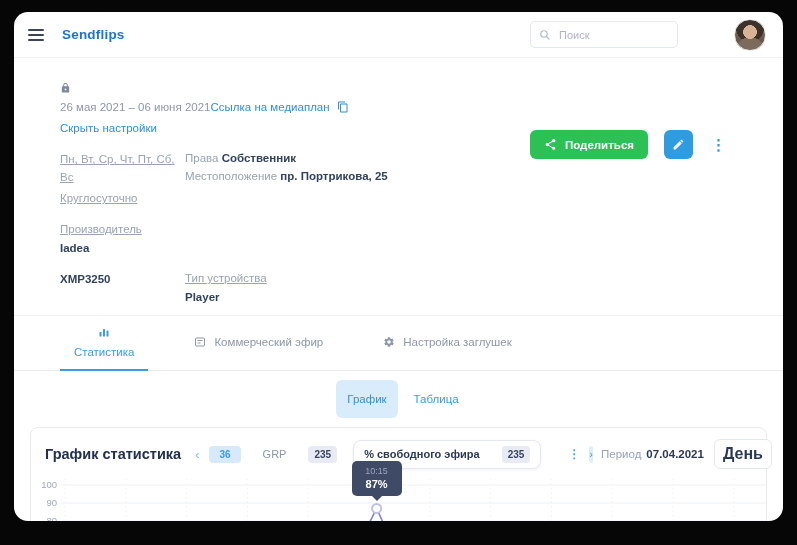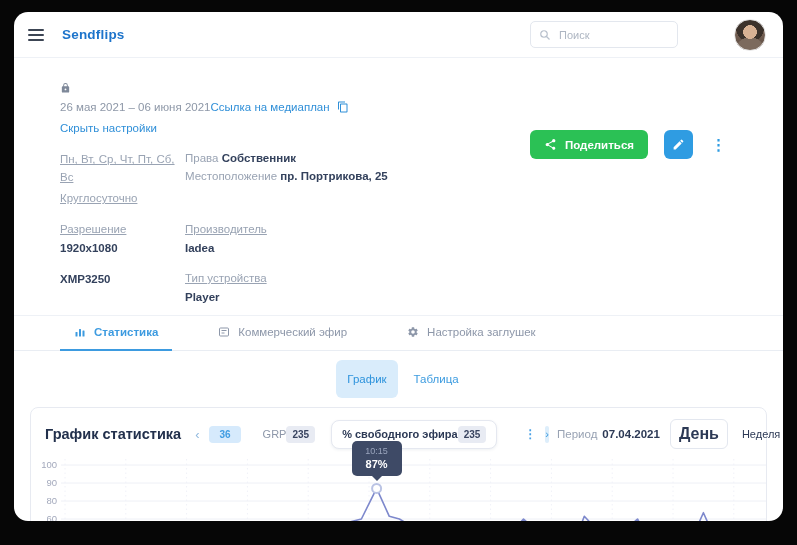--- a/index.html
+++ b/index.html
@@ -41,34 +41,34 @@
   .detail-row{display:flex;margin-bottom:13px;}
   .detail-col1{width:125px;flex:none;}
   .d-label{color:#99a3b3;line-height:18px;text-decoration:underline;}
   .d-value{color:#33415c;font-weight:bold;line-height:15px;margin-top:3px;}
   .d-inline{line-height:16px;color:#99a3b3;}
   .d-inline b{color:#33415c;}
 
   
   .tabs{display:flex;gap:32px;border-top:1px solid #eef1f6;border-bottom:1px solid #e9edf3;padding-left:46px;margin-top:4px;}
   .tab{display:flex;align-items:center;gap:8px;padding:10px 14px 11px;font-size:11.5px;color:#8d97a9;cursor:pointer;border-bottom:2px solid transparent;margin-bottom:-1px;}
-  .tab.active{color:#3d9be0;border-bottom-color:#3d9be0;font-weight:bold;}
+  .tab.active{color:#3d9be0;border-bottom-color:#3d9be0;font-weight:normal;flex-direction:column;}
 
   
   .view-toggle{display:flex;justify-content:center;align-items:center;gap:14px;margin-top:9px;}
   .toggle-graph{background:#d9ecfb;color:#2d93dc;font-size:11.5px;padding:13px 11px;border-radius:6px;cursor:pointer;}
   .toggle-table{color:#3d9ce0;font-size:11.5px;cursor:pointer;padding:5px 2px;}
 
   
   .card{margin:9px 16px 0;border:1px solid #e7eaf1;border-radius:8px;height:204px;box-sizing:border-box;}
   .chart-head{display:flex;align-items:center;padding:11px 12px 0 14px;gap:8px;}
   .chart-title{font-size:14.5px;font-weight:bold;color:#22304c;margin-right:4px;white-space:nowrap;}
   .chev{color:#90b9de;font-size:13px;cursor:pointer;padding:0 2px;}
   .badge-blue{background:#d6eafc;color:#3f9ce2;font-size:10px;font-weight:bold;padding:3px 10px;border-radius:4px;}
-  .metric{display:flex;align-items:center;gap:0;font-size:11px;color:#8d97a9;white-space:nowrap;cursor:pointer;}
+  .metric{display:flex;align-items:center;gap:22px;font-size:11px;color:#8d97a9;white-space:nowrap;cursor:pointer;}
   .badge-gray{background:#e8ebf3;color:#394460;font-size:10px;font-weight:bold;padding:3px 6px;border-radius:4px;}
   .metric-pill{border:1px solid #e5e8f0;border-radius:8px;background:#fff;box-shadow:0 1px 3px rgba(40,60,90,.08);padding:5px 10px;color:#2c3955;font-weight:bold;}
   .metric-trunc{max-width:76px;overflow:hidden;}
   .dots-divider{color:#4aa1e6;font-size:12px;font-weight:bold;padding:0 1px;cursor:pointer;}
   .chev-btn{background:#ddeefb;color:#3d9ce0;width:17px;height:17px;border-radius:4px;display:flex;align-items:center;justify-content:center;font-size:11px;cursor:pointer;}
   .period-group{margin-left:auto;display:flex;align-items:center;gap:10px;white-space:nowrap;}
   .period-label{color:#98a2b3;font-size:11.5px;}
   .period-value{color:#2c3955;font-size:11.5px;font-weight:bold;margin-left:-5px;}
   .pill-day{border:1px solid #e3e7ef;border-radius:6px;background:#fff;padding:5px 8px;font-size:16px;font-weight:bold;color:#2c3955;cursor:pointer;}
   .period-opt{font-size:11px;color:#2c3955;cursor:pointer;padding:0 4px;}
@@ -149,24 +149,20 @@
         <div class="detail-col1">
           <div class="d-label">Пн, Вт, Ср, Чт, Пт, Сб, Вс</div>
           <div class="d-label" style="margin-top:3px;">Круглосуточно</div>
         </div>
         <div>
           <div class="d-inline"><span>Права </span><b>Собственник</b></div>
           <div class="d-inline" style="margin-top:2px;"><span>Местоположение </span><b>пр. Портрикова, 25</b></div>
         </div>
       </div>
       <div class="detail-row">
-        <div class="detail-col1">
-          <div class="d-label">Разрешение</div>
-          <div class="d-value">1920x1080</div>
-        </div>
         <div>
           <div class="d-label">Производитель</div>
           <div class="d-value">Iadea</div>
         </div>
       </div>
       <div class="detail-row" style="margin-bottom:10px;">
         <div class="detail-col1">
           <div class="d-value">XMP3250</div>
         </div>
         <div>

